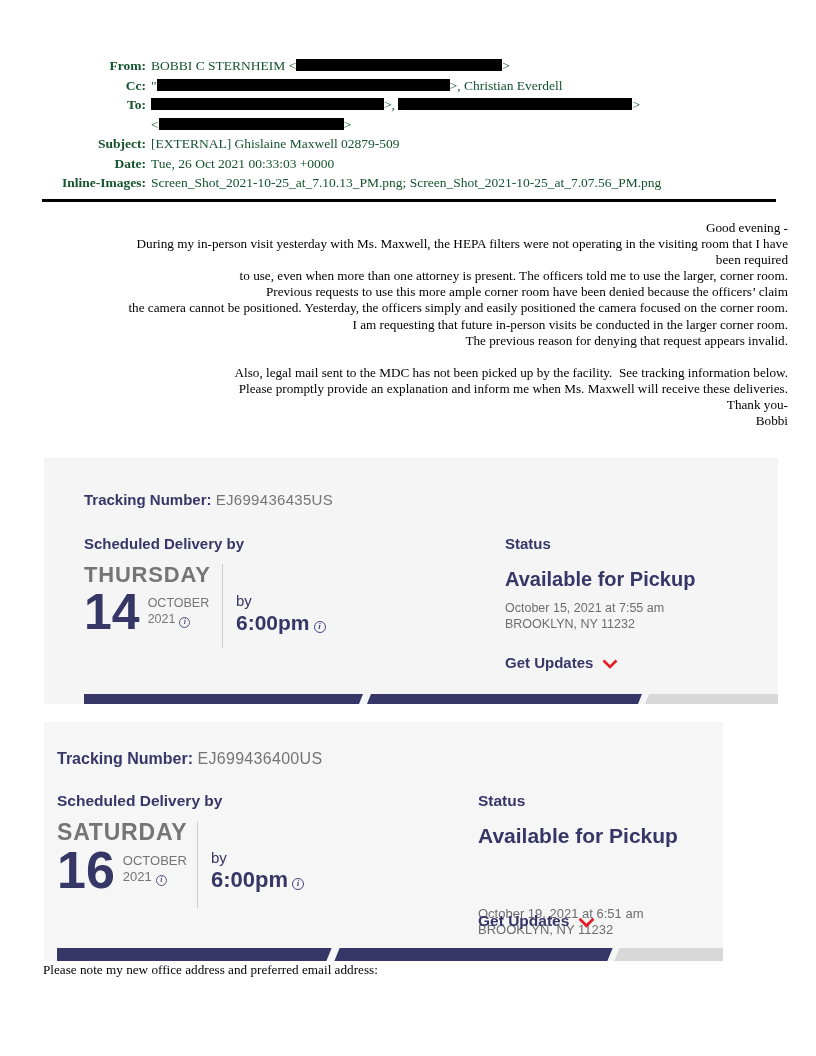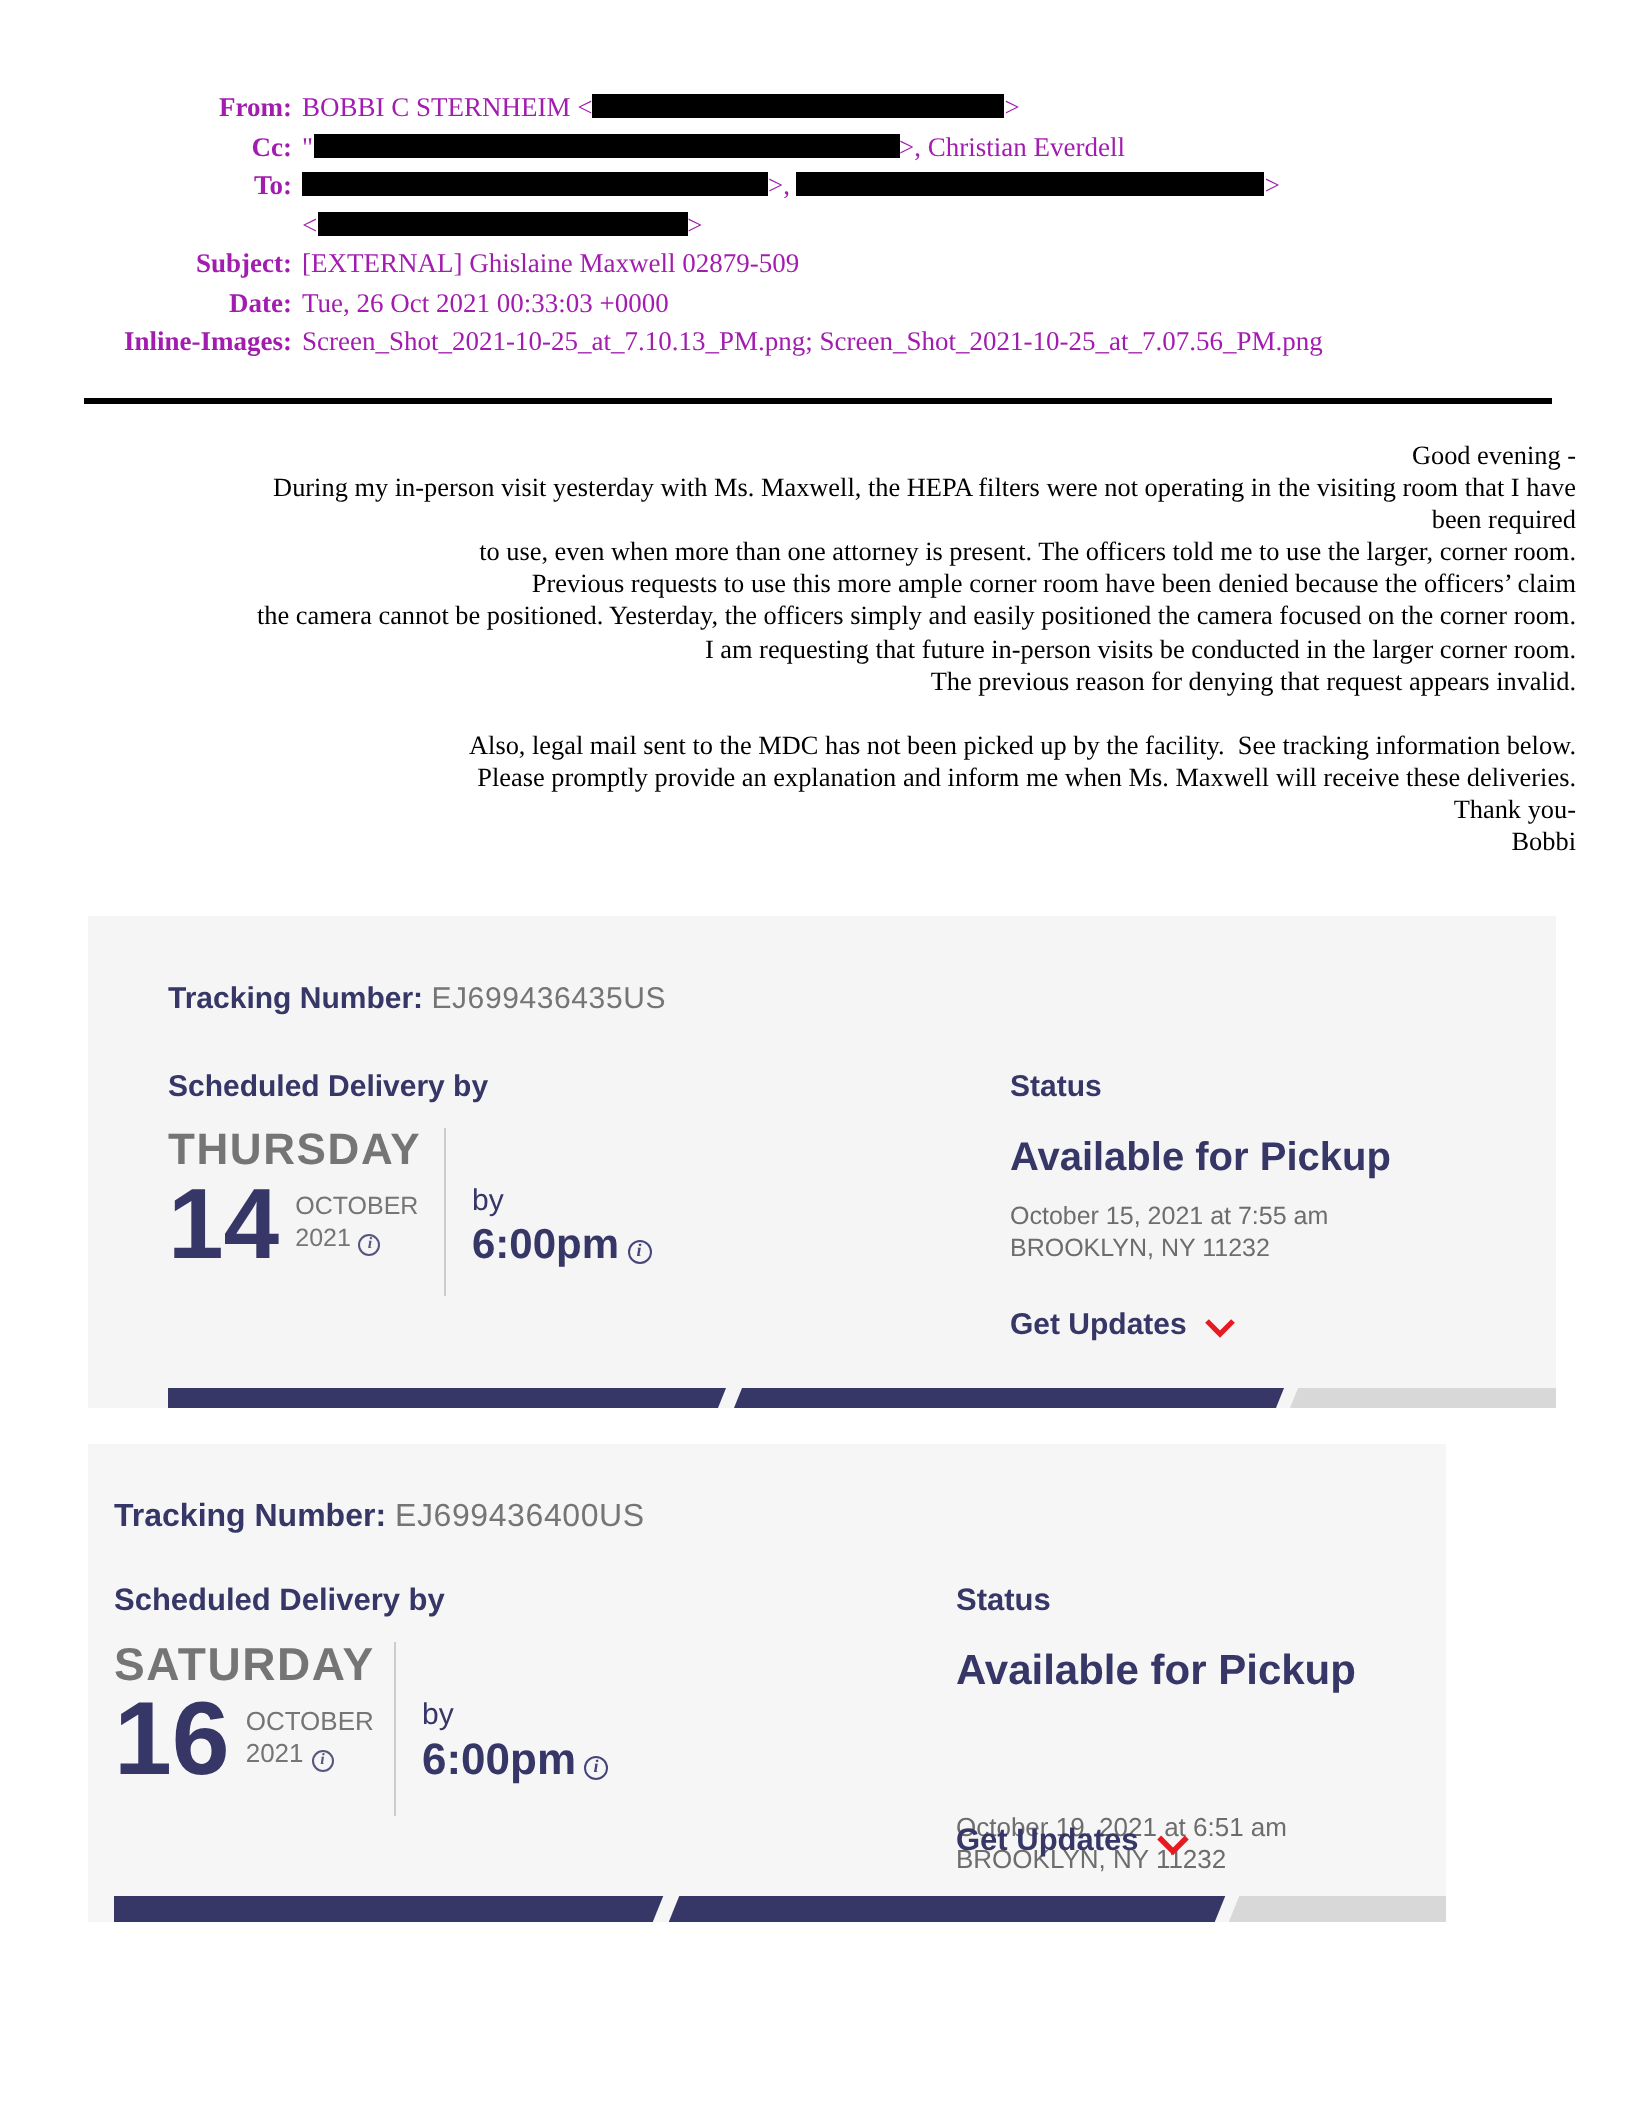--- a/index.html
+++ b/index.html
@@ -2,21 +2,21 @@
 <html><head>
 <meta charset="utf-8">
 <style>
   * { margin:0; padding:0; box-sizing:border-box; }
   html,body { background:#ffffff; }
   .page {
     position:relative; width:816px; height:1056px; background:#ffffff;
     font-family:"Liberation Serif","DejaVu Serif",serif; overflow:hidden;
   }
   
-  .hdr { position:absolute; left:40px; top:44px; width:740px; font-size:13.5px; color:#a21caf; }
+  .hdr { position:absolute; left:40px; top:56px; width:740px; font-size:13.5px; color:#14532d; }
   .hline { display:flex; line-height:19.5px; }
   .hlabel { width:106px; text-align:right; font-weight:bold; flex:0 0 106px; }
   .hval { margin-left:5px; white-space:pre; }
   .redact { display:inline-block; height:12px; background:#000; vertical-align:-1px; }
   .r-from { width:206px; }
   .r-to1 { width:233px; }
   .r-to2 { width:234px; }
   .r-cc  { width:293px; }
   .r-cc2 { width:185px; }
   .hrule { position:absolute; left:42px; top:199px; width:734px; height:2.5px; background:#000; }
@@ -209,14 +209,15 @@
           <polyline points="1.5,1.5 8,8 14.5,1.5" fill="none" stroke="#e71921" stroke-width="2.6"></polyline>
         </svg>
     </div>
     <div class="pbar">
       <div class="seg seg1 seg-fill"></div>
       <div class="seg seg2 seg-fill"></div>
       <div class="seg seg-empty"></div>
     </div>
   </div>
 
+  <div class="footer-line">Please note my new office address and preferred email address:</div>
 
 </div>
 
 </body></html>

